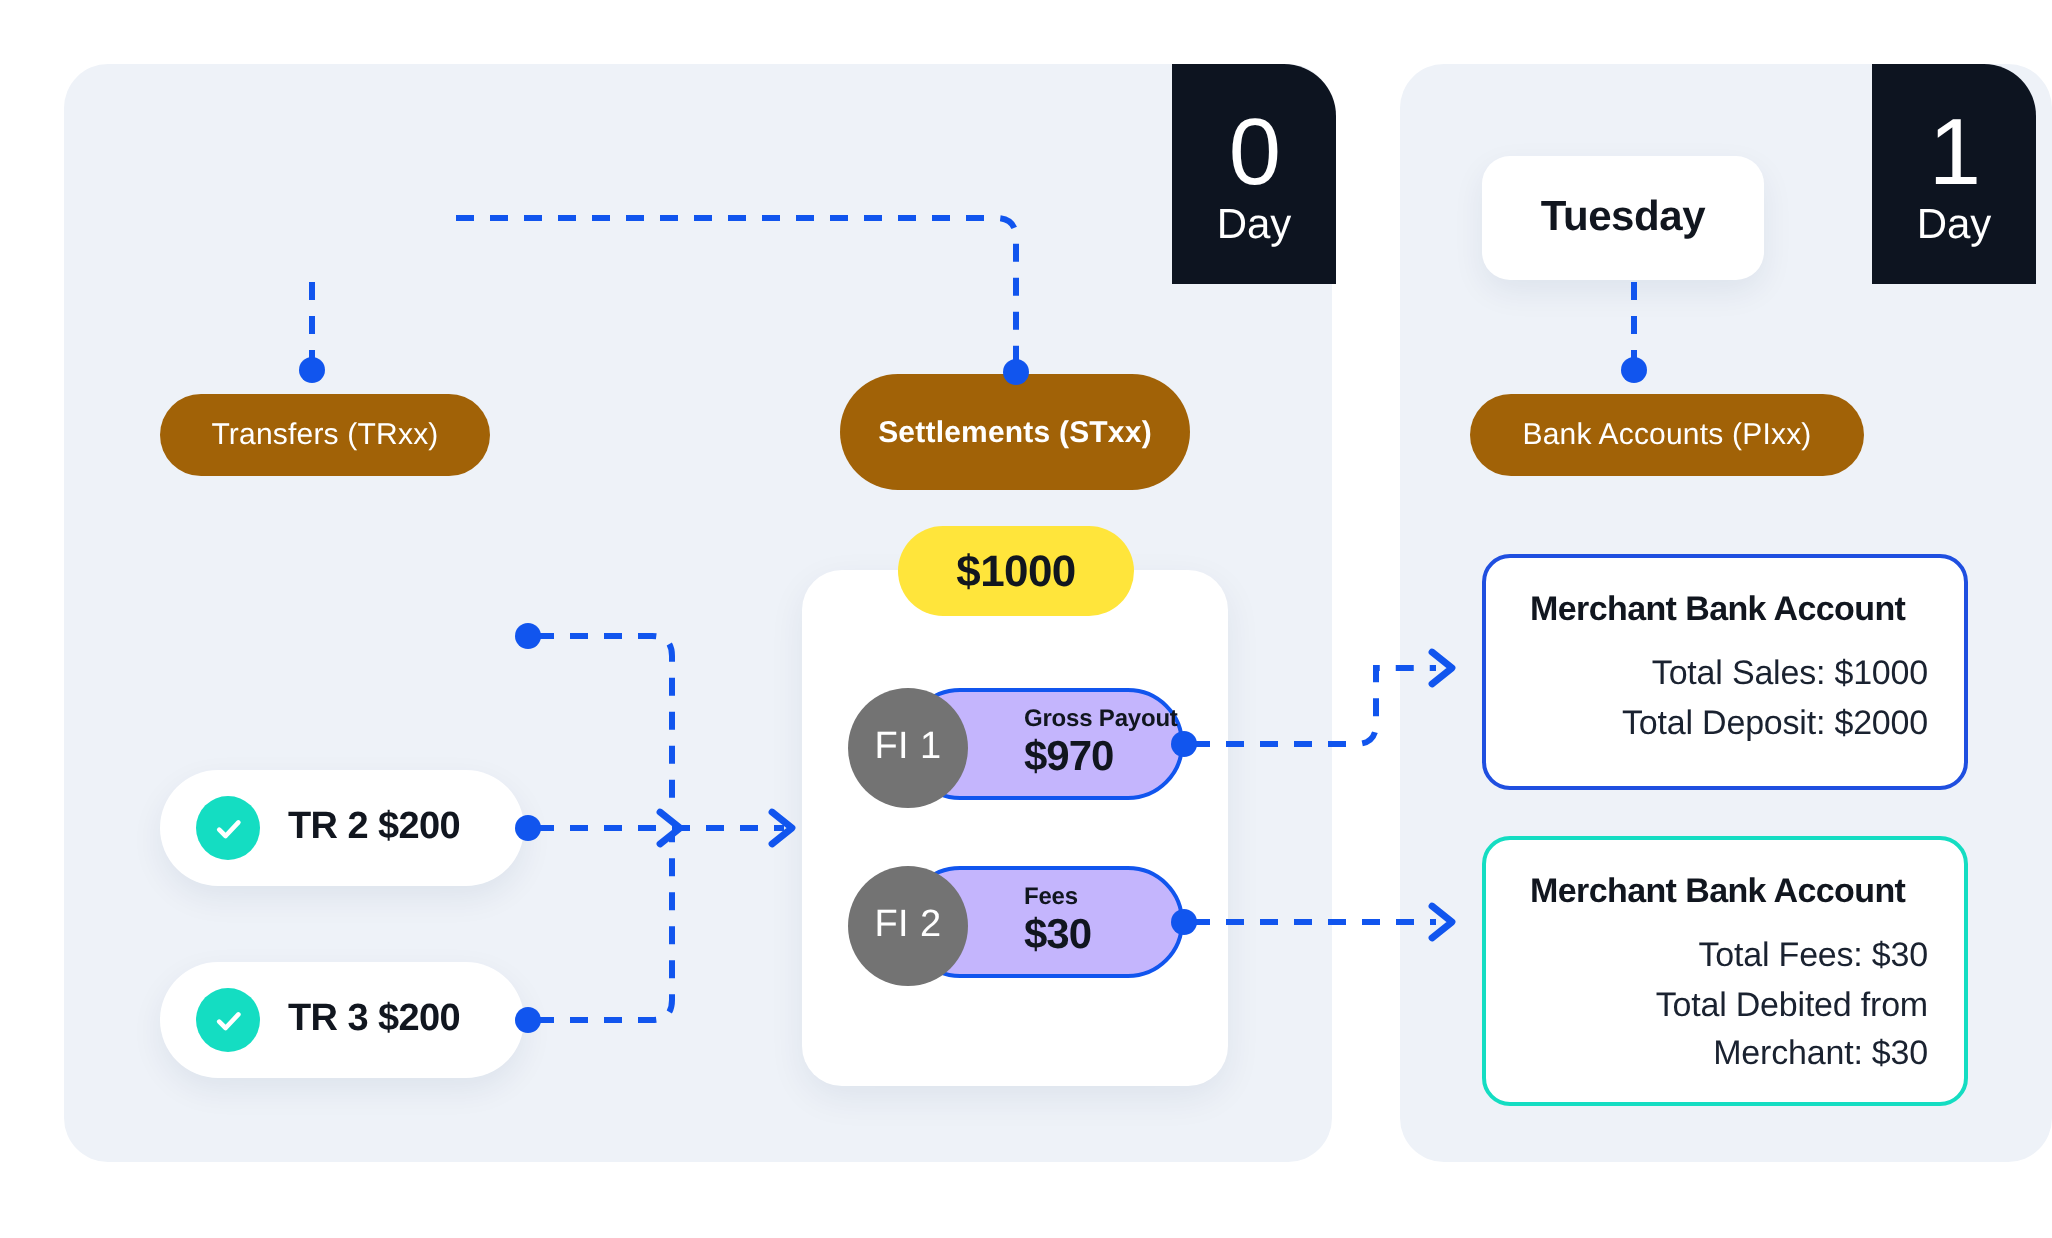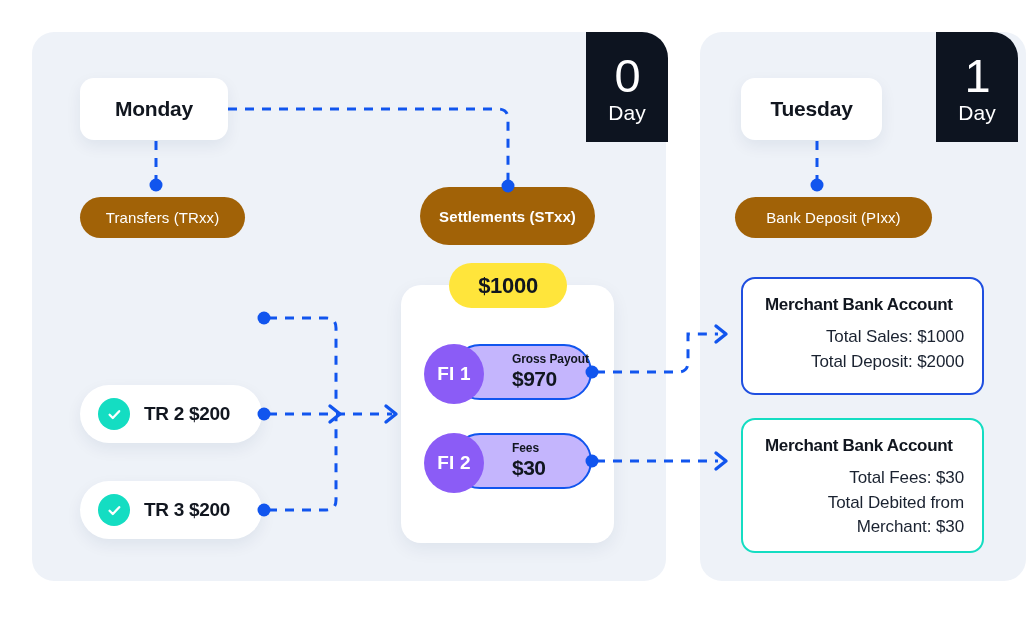--- a/index.html
+++ b/index.html
@@ -102,23 +102,23 @@
   .fi-row{position:absolute;left:424px;width:168px;height:56px;}
   .fi-pill{
     position:absolute;left:28px;top:0;width:140px;height:56px;
     background:#c4b5fd;border:2px solid #1155ee;border-radius:32px;
     box-sizing:border-box;
     display:flex;flex-direction:column;justify-content:center;
     padding-left:58px;
   }
   .fi-circle{
     position:absolute;left:0;top:0;width:60px;height:60px;
-    border-radius:50%;background:#8b5cf6;
-    display:flex;align-items:center;justify-content:center;
-    color:#ffffff;font-size:19px;font-weight:700;letter-spacing:.2px;
+    border-radius:50%;background:#737373;
+    display:flex;align-items:center;justify-content:center;
+    color:#ffffff;font-size:19px;font-weight:400;letter-spacing:.2px;
     z-index:3;
     text-align:right;
   }
   .fi-cap{font-size:12px;font-weight:700;color:#11161f;line-height:1.1;letter-spacing:-.1px;}
   .fi-val{font-size:21px;font-weight:700;color:#11161f;line-height:1.15;letter-spacing:-.5px;margin-top:1px;}
 
   
   .mcard{
     position:absolute;left:741px;width:243px;
     background:#ffffff;border-radius:14px;
@@ -182,26 +182,25 @@
 
   <div class="day-badge" id="badge-0">
     <span class="num">0</span>
     <span class="lbl">Day</span>
   </div>
   <div class="day-badge" id="badge-1">
     <span class="num">1</span>
     <span class="lbl">Day</span>
   </div>
 
-  <div class="daycard" id="card-monday">Monday</div>
   <div class="daycard" id="card-tuesday">Tuesday</div>
 
   <div class="bluepill" id="pill-transfers">Transfers (TRxx)</div>
   <div class="bluepill" id="pill-settlements">Settlements (STxx)</div>
-  <div class="bluepill" id="pill-bank">Bank Deposit (PIxx)</div>
+  <div class="bluepill" id="pill-bank">Bank Accounts (PIxx)</div>
 
   <div class="tr-card" style="top:385px">
     <span class="tr-check">
       <svg width="17" height="17" viewBox="0 0 17 17">
           <path d="M3.6 8.8 L6.8 12 L13.2 5.2" fill="none" stroke="#ffffff" stroke-width="2.3" stroke-linecap="round" stroke-linejoin="round"></path>
         </svg>
     </span>
     <span class="tr-label">TR 2 $200</span>
   </div>
   <div class="tr-card" style="top:481px">

